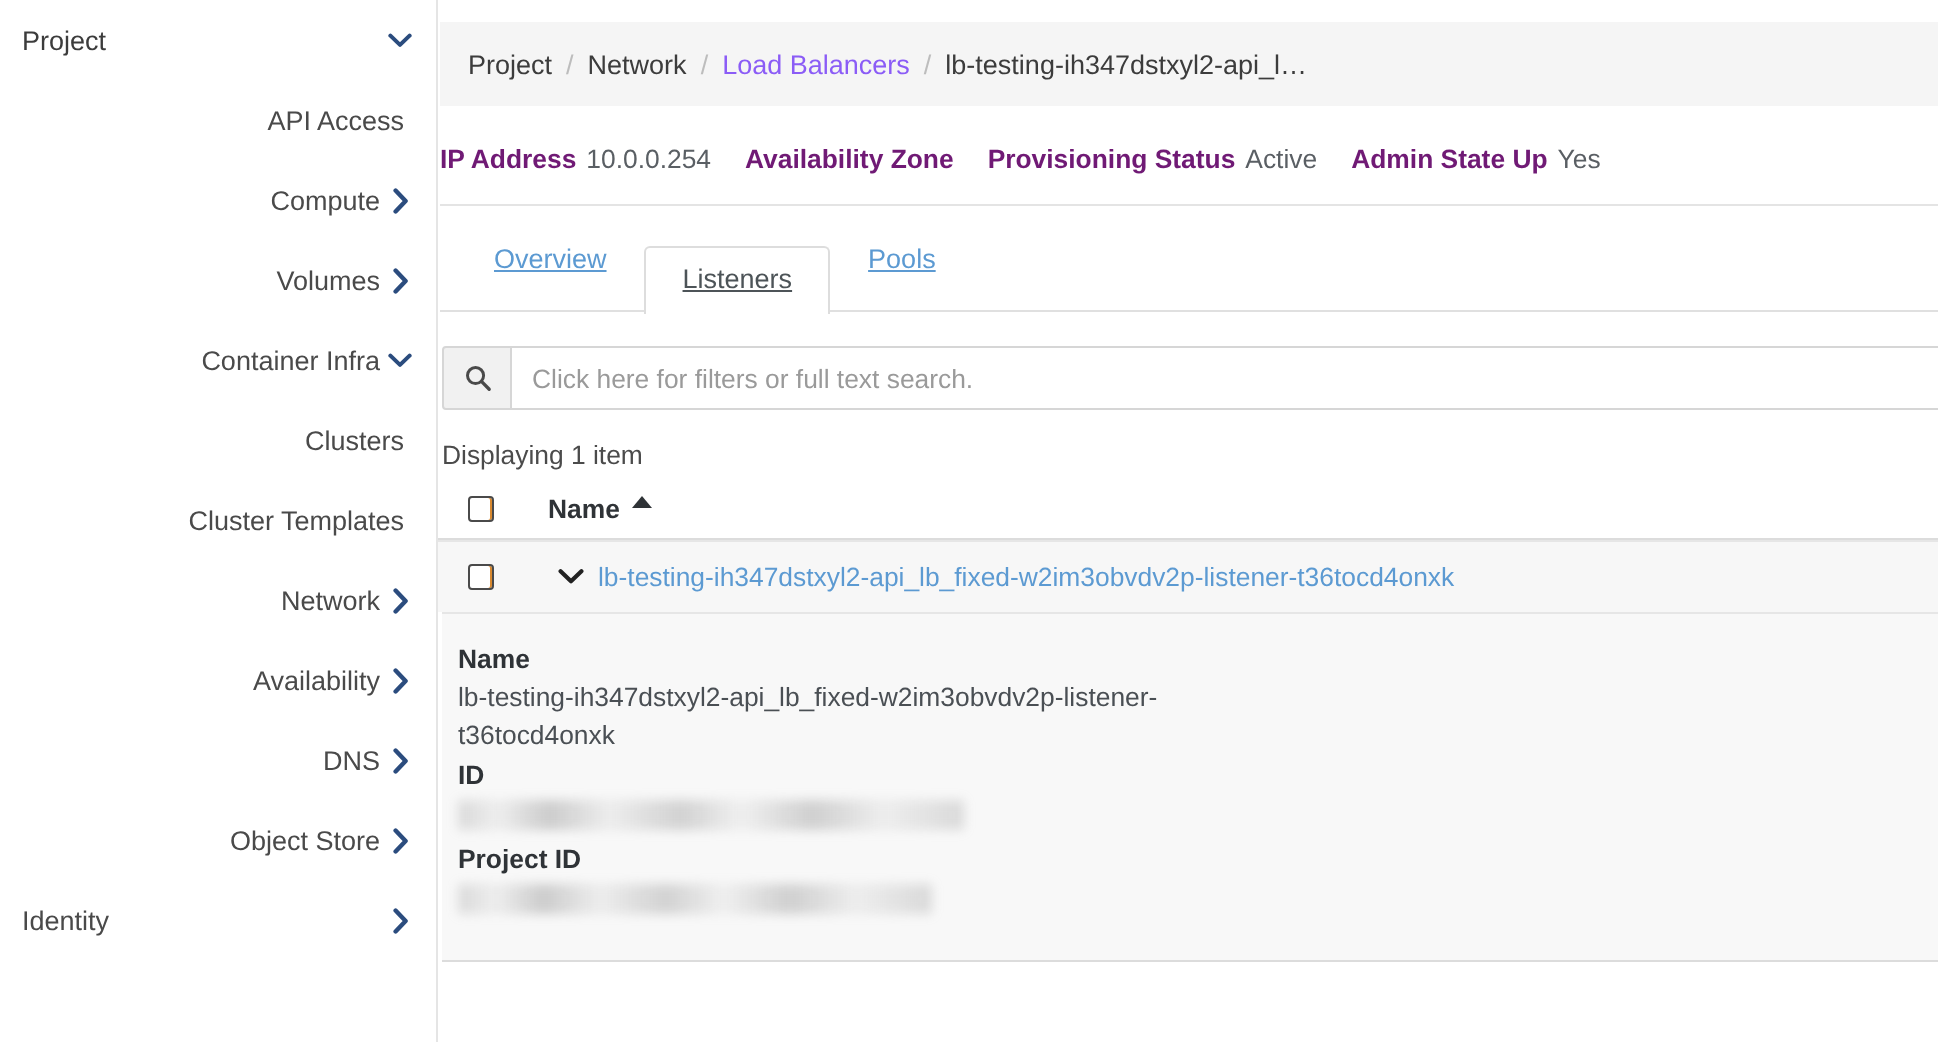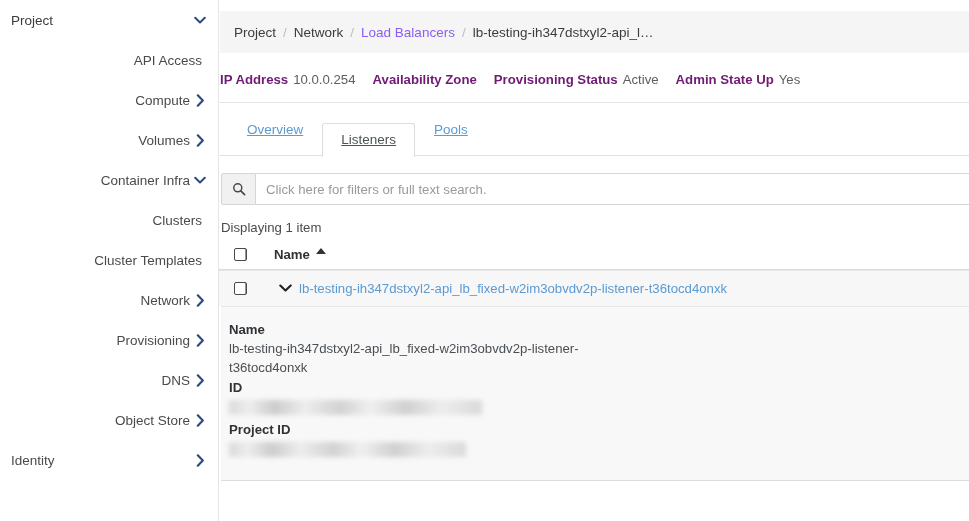--- a/index.html
+++ b/index.html
@@ -314,21 +314,21 @@
       </div>
       <div class="nav-row lvl1">
         <span class="lbl">Network</span>
         <span class="chev">
           <svg width="9" height="13" viewBox="0 0 9 13">
             <path d="M1.8 1.3 L6.8 6.5 L1.8 11.7" fill="none" stroke="#2b4c7e" stroke-width="2.2" stroke-linecap="round" stroke-linejoin="round"></path>
           </svg>
         </span>
       </div>
       <div class="nav-row lvl1">
-        <span class="lbl">Provisioning</span>
+        <span class="lbl">Availability</span>
         <span class="chev">
           <svg width="9" height="13" viewBox="0 0 9 13">
             <path d="M1.8 1.3 L6.8 6.5 L1.8 11.7" fill="none" stroke="#2b4c7e" stroke-width="2.2" stroke-linecap="round" stroke-linejoin="round"></path>
           </svg>
         </span>
       </div>
       <div class="nav-row lvl1">
         <span class="lbl">DNS</span>
         <span class="chev">
           <svg width="9" height="13" viewBox="0 0 9 13">

